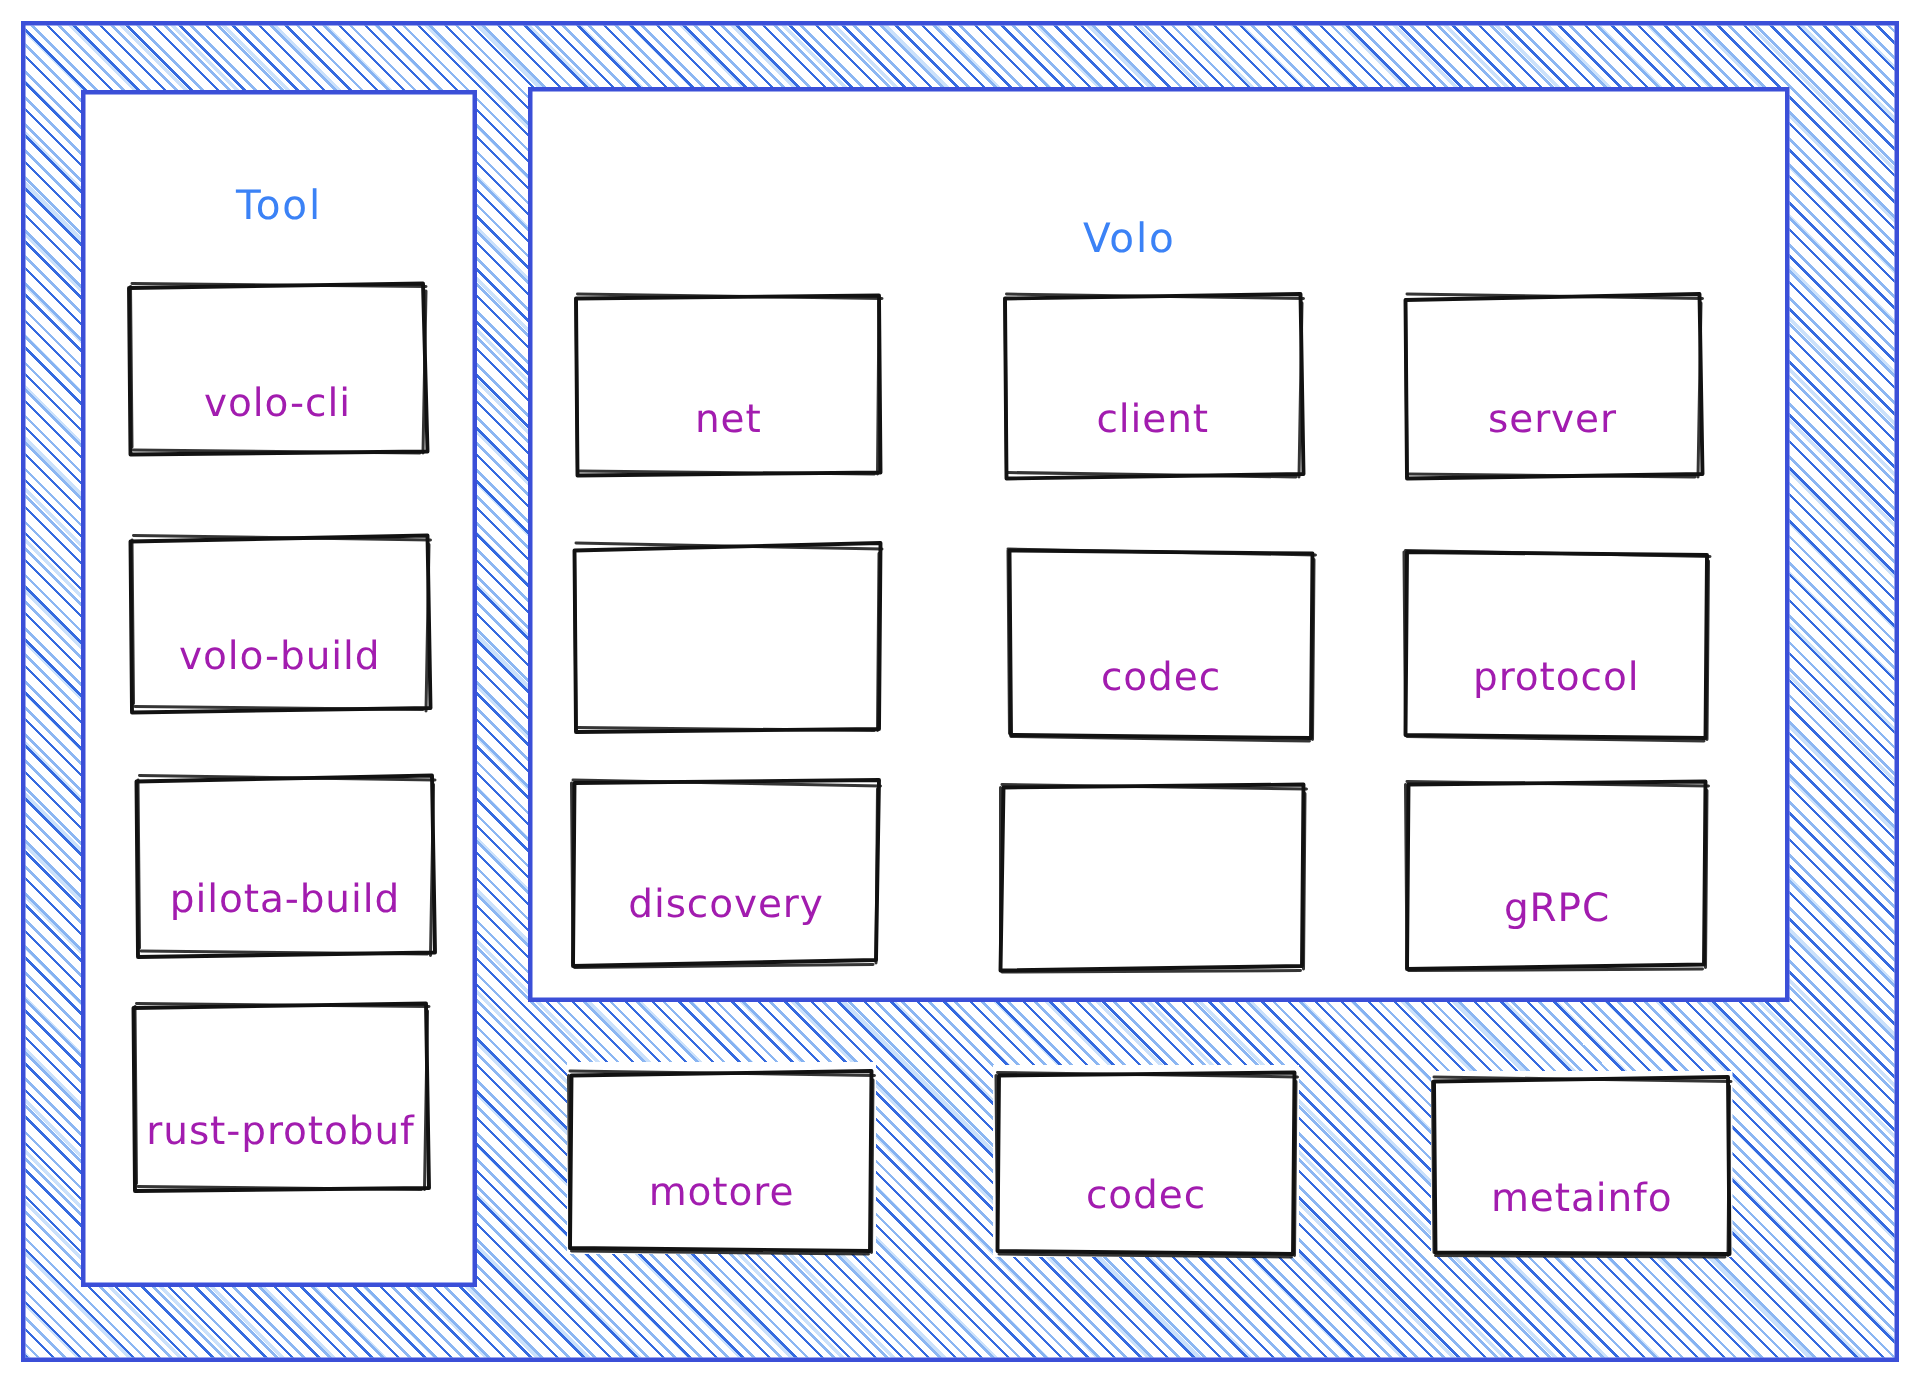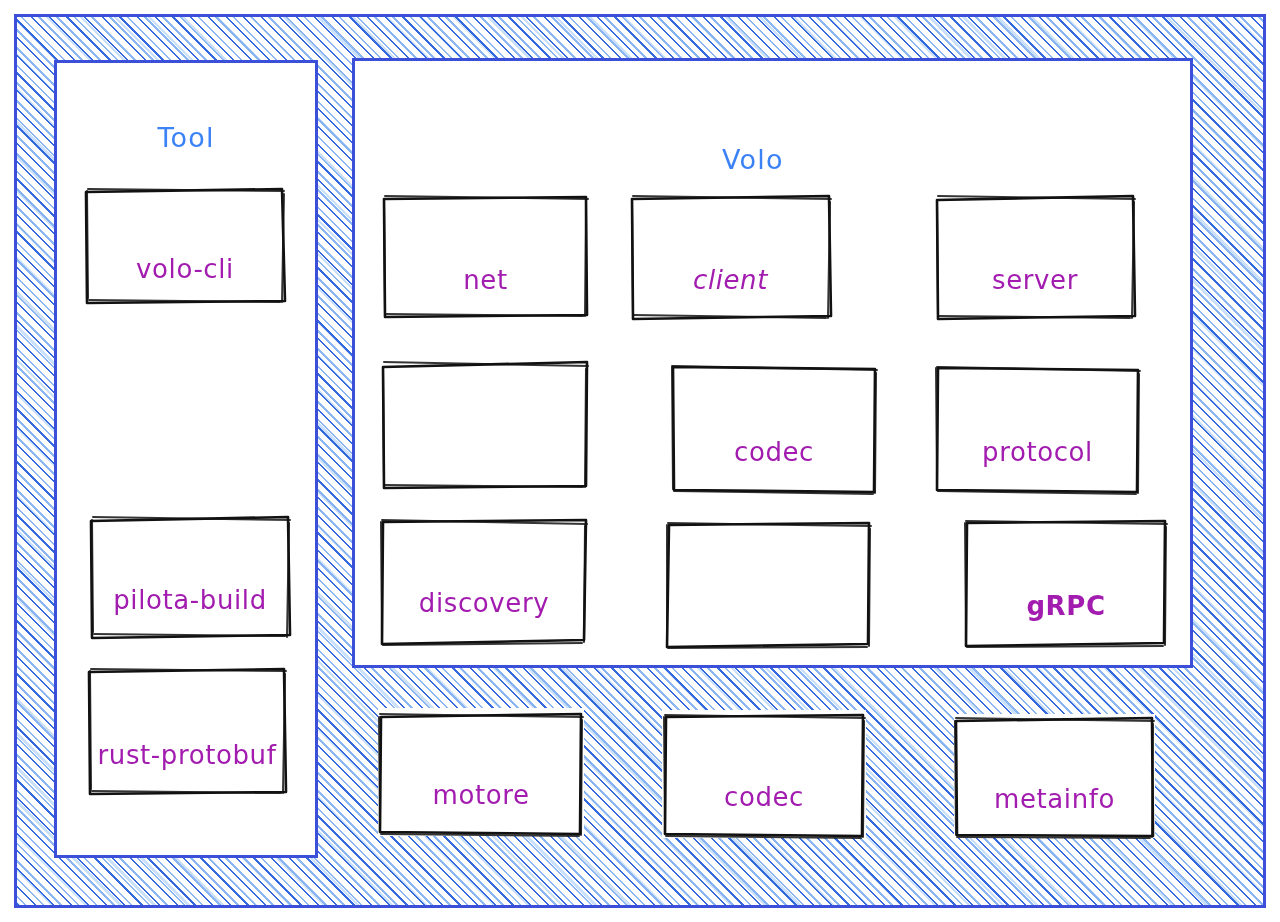--- a/index.html
+++ b/index.html
@@ -116,20 +116,28 @@
 
   <div class="node" style="left:82px; top:185px; width:206px; height:121px;">
     <div class="node-fill"></div>
     <svg width="206" height="121" viewBox="0 0 206 121">
       <path d="M4 7 L200 4 L203 116 L5 118 Z" fill="none" stroke="#121212" stroke-width="2.6" stroke-linecap="round" stroke-linejoin="round"></path>
       <path d="M6 4 L202 6 M202 9 L200 117 M198 117 L7 115 M6 113 L5 6" fill="none" stroke="#121212" stroke-width="2" stroke-linecap="round" opacity="0.85"></path>
     </svg>
     <div class="node-label">volo-cli</div>
   </div>
 
+  <div class="node" style="left:82px; top:352px; width:209px; height:126px;">
+    <div class="node-fill"></div>
+    <svg width="209" height="126" viewBox="0 0 209 126">
+      <path d="M5 9 L203 5 L205 120 L6 123 Z" fill="none" stroke="#121212" stroke-width="2.6" stroke-linecap="round" stroke-linejoin="round"></path>
+      <path d="M7 5 L205 8 M204 11 L202 122 M200 121 L8 119 M7 117 L6 8" fill="none" stroke="#121212" stroke-width="2" stroke-linecap="round" opacity="0.85"></path>
+    </svg>
+    <div class="node-label">volo-build</div>
+  </div>
 
   <div class="node" style="left:86px; top:513px; width:208px; height:128px;">
     <div class="node-fill"></div>
     <svg width="208" height="128" viewBox="0 0 208 128">
       <path d="M5 8 L202 4 L204 122 L6 125 Z" fill="none" stroke="#121212" stroke-width="2.6" stroke-linecap="round" stroke-linejoin="round"></path>
       <path d="M7 4 L204 7 M203 10 L201 124 M199 123 L8 121 M7 119 L6 7" fill="none" stroke="#121212" stroke-width="2" stroke-linecap="round" opacity="0.85"></path>
     </svg>
     <div class="node-label">pilota-build</div>
   </div>
 
@@ -144,21 +152,21 @@
 
   <div class="node" style="left:380px; top:192px; width:211px; height:129px;">
     <div class="node-fill"></div>
     <svg width="211" height="129" viewBox="0 0 211 129">
       <path d="M4 7 L206 5 L207 123 L5 125 Z" fill="none" stroke="#121212" stroke-width="2.6" stroke-linecap="round" stroke-linejoin="round"></path>
       <path d="M5 4 L208 7 M206 10 L205 124 M203 124 L6 122 M5 120 L4 7" fill="none" stroke="#121212" stroke-width="2" stroke-linecap="round" opacity="0.85"></path>
     </svg>
     <div class="node-label">net</div>
   </div>
 
-  <div class="node" style="left:627px; top:190px; width:207px; height:133px;font-style:italic;">
+  <div class="node" style="left:665px; top:190px; width:207px; height:133px;">
     <div class="node-fill"></div>
     <svg width="207" height="133" viewBox="0 0 207 133">
       <path d="M5 9 L202 6 L204 126 L6 129 Z" fill="none" stroke="#121212" stroke-width="2.6" stroke-linecap="round" stroke-linejoin="round"></path>
       <path d="M6 6 L204 9 M203 12 L201 128 M199 128 L7 125 M6 123 L5 9" fill="none" stroke="#121212" stroke-width="2" stroke-linecap="round" opacity="0.85"></path>
     </svg>
     <div class="node-label">client</div>
   </div>
 
   <div class="node" style="left:932px; top:190px; width:206px; height:133px;">
     <div class="node-fill"></div>
@@ -205,21 +213,21 @@
   </div>
 
   <div class="node" style="left:662px; top:517px; width:212px; height:133px;">
     <div class="node-fill"></div>
     <svg width="212" height="133" viewBox="0 0 212 133">
       <path d="M7 8 L207 6 L206 127 L5 130 Z" fill="none" stroke="#121212" stroke-width="2.6" stroke-linecap="round" stroke-linejoin="round"></path>
       <path d="M6 6 L209 9 M208 12 L207 129 M205 130 L6 131 M5 129 L5 8" fill="none" stroke="#121212" stroke-width="2" stroke-linecap="round" opacity="0.85"></path>
     </svg>
   </div>
 
-  <div class="node" style="left:962px; top:515px; width:208px; height:135px;font-weight:bold;">
+  <div class="node" style="left:934px; top:515px; width:208px; height:135px;">
     <div class="node-fill"></div>
     <svg width="208" height="135" viewBox="0 0 208 135">
       <path d="M5 8 L203 6 L202 128 L4 131 Z" fill="none" stroke="#121212" stroke-width="2.6" stroke-linecap="round" stroke-linejoin="round"></path>
       <path d="M4 6 L205 9 M204 12 L203 130 M201 131 L5 132 M4 130 L3 8" fill="none" stroke="#121212" stroke-width="2" stroke-linecap="round" opacity="0.85"></path>
     </svg>
     <div class="node-label">gRPC</div>
   </div>
 
   <div class="node" style="left:376px; top:706px; width:210px; height:132px;">
     <div class="node-fill"></div>

